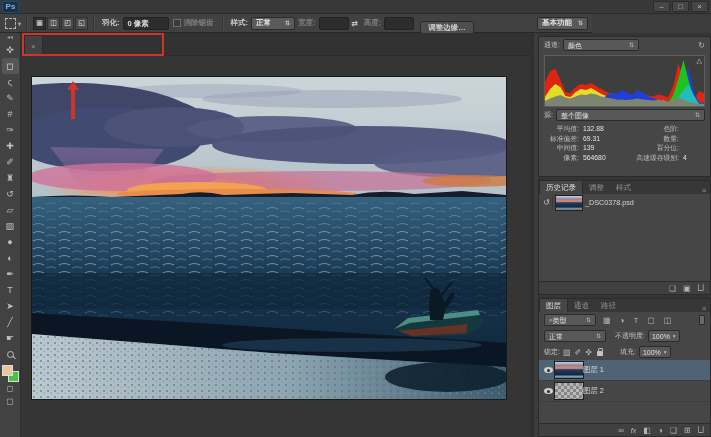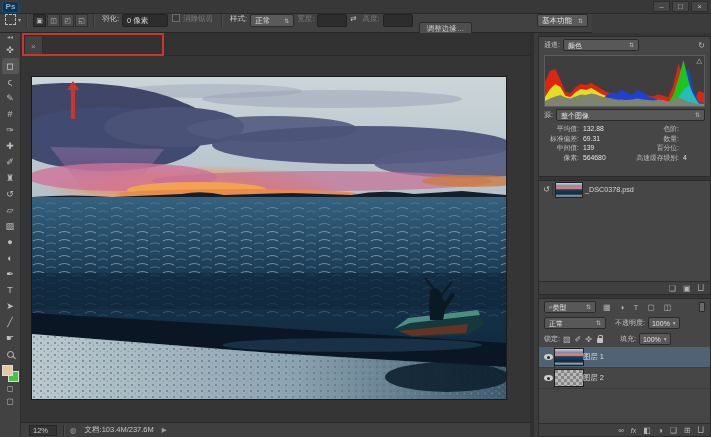--- a/index.html
+++ b/index.html
@@ -8,21 +8,21 @@
 
   
   #menubar{position:absolute;left:0;top:0;width:711px;height:14px;background:#383838;border-bottom:1px solid #2a2a2a;display:flex;align-items:center;}
   #ps-logo{width:17px;height:12px;margin-left:2px;background:#20303e;border:1px solid #10507a;color:#6cb8f0;font-weight:bold;font-size:8px;display:flex;align-items:center;justify-content:center;border-radius:1px;}
   #menu-items{display:flex;align-items:center;margin-left:6px;height:100%;}
   .menu-item{padding:0 9px;line-height:14px;color:#d2d2d2;font-size:8px;cursor:default;}
   #win-controls{margin-left:auto;display:flex;margin-right:3px;gap:2px;}
   .winbtn{width:17px;height:11px;display:flex;align-items:center;justify-content:center;color:#bdbdbd;font-size:8px;background:#464646;border:1px solid #2c2c2c;border-radius:1px;}
 
   
-  #optionsbar{position:absolute;left:0;top:14px;width:592px;height:19px;background:#414141;border-bottom:1px solid #272727;display:flex;align-items:flex-start;font-size:7.5px;color:#c9c9c9;}
+  #optionsbar{position:absolute;left:0;top:14px;width:592px;height:19px;background:#414141;border-bottom:1px solid #272727;display:flex;align-items:center;font-size:7.5px;color:#c9c9c9;font-weight:bold;}
   .osep{width:1px;height:13px;background:#333;margin:0 5px;box-shadow:1px 0 0 #4e4e4e;}
   #tool-preset{display:flex;align-items:center;gap:2px;margin-left:5px;}
   #tool-preset .sq{width:11px;height:11px;border:1px dashed #b8b8b8;}
   .tiny-caret{font-size:6px;color:#aaa;}
   .modebtn{width:13px;height:13px;border:1px solid #303030;background:#4a4a4a;margin-left:1px;display:flex;align-items:center;justify-content:center;color:#bbb;font-size:7px;}
   .modebtn.pressed{background:#2f2f2f;border-color:#222;}
   .olabel{margin:0 3px;white-space:nowrap;}
   .olabel.dim{color:#7e7e7e;}
   .ofield{background:#2d2d2d;border:1px solid #222;border-radius:2px;color:#ddd;height:13px;line-height:12px;padding:0 4px;min-width:46px;}
   .ofield.short{min-width:30px;}
@@ -274,27 +274,20 @@
             <path d="M362 252 L376 241 L446 233 L452 247 L436 258 L380 260 Z" fill="#14383c"></path>
             <path d="M362 252 L376 241 L446 233 L448 238 L378 246 Z" fill="#4e8d84"></path>
             <path d="M366 254 L436 247 L434 256 L380 259 Z" fill="#6e3322" opacity="0.9"></path>
             <path d="M398 214 C402 209 409 211 409 218 L413 225 L420 215 L423 218 L413 233 L411 243 L398 243 L397 229 Z" fill="#0b1924"></path>
             <path d="M407 219 L393 201 M408 220 L420 205" stroke="#0b1924" stroke-width="2" fill="none"></path>
           </g>
         </svg>
       </div>
     </div>
 
-    <div id="statusbar">
-      <span id="zoom-field">12%</span>
-      <span class="sdiv"></span>
-      <span style="color:#9d9d9d;margin-right:8px;">◍</span>
-      <span>文档:103.4M/237.6M</span>
-      <span id="status-arrow">▶</span>
-    </div>
   </div>
 
   <div id="rightdock">
 
     <div class="panel" id="hist-panel" style="top:3px;height:141px;">
       <div class="prow">
         <span>通道:</span>
         <span class="pdrop fix" style="flex:0 0 76px;">
             <span>颜色</span>
             <span class="arr">⇅</span>
@@ -353,35 +346,47 @@
             </div>
             <div class="statrow">
               <span class="lab">高速缓存级别:</span>
               <span class="val">4</span>
             </div>
           </div>
       </div>
     </div>
 
     <div class="panel" id="history-panel" style="top:147px;height:115px;">
+      <div class="ptabs" id="history-tabs">
+          <span class="ptab active">历史记录</span>
+          <span class="ptab">调整</span>
+          <span class="ptab">样式</span>
+          <span class="pmenu">≡</span>
+        </div>
       <div id="history-list">
           <div class="hrow">
             <span class="hwell">↺</span>
             <div class="thumb thumb-photo"></div>
             <span>_DSC0378.psd</span>
           </div>
         </div>
       <div class="pfooter" id="history-footer">
           <span class="picon">❏</span>
           <span class="picon">▣</span>
           <span class="picon">⨆</span>
         </div>
     </div>
 
     <div class="panel" id="layers-panel" style="top:265px;height:139px;">
+      <div class="ptabs" id="layers-tabs">
+          <span class="ptab active">图层</span>
+          <span class="ptab">通道</span>
+          <span class="ptab">路径</span>
+          <span class="pmenu">≡</span>
+        </div>
       <div class="prow" id="filter-row">
         <span class="pdrop">
             <span style="font-size:6px;">⌕</span>
             <span>类型</span>
             <span class="arr">⇅</span>
           </span>
         <span id="filter-icons" style="display:flex;gap:5px;">
             <span class="picon">▦</span>
             <span class="picon">◑</span>
             <span class="picon">T</span>

